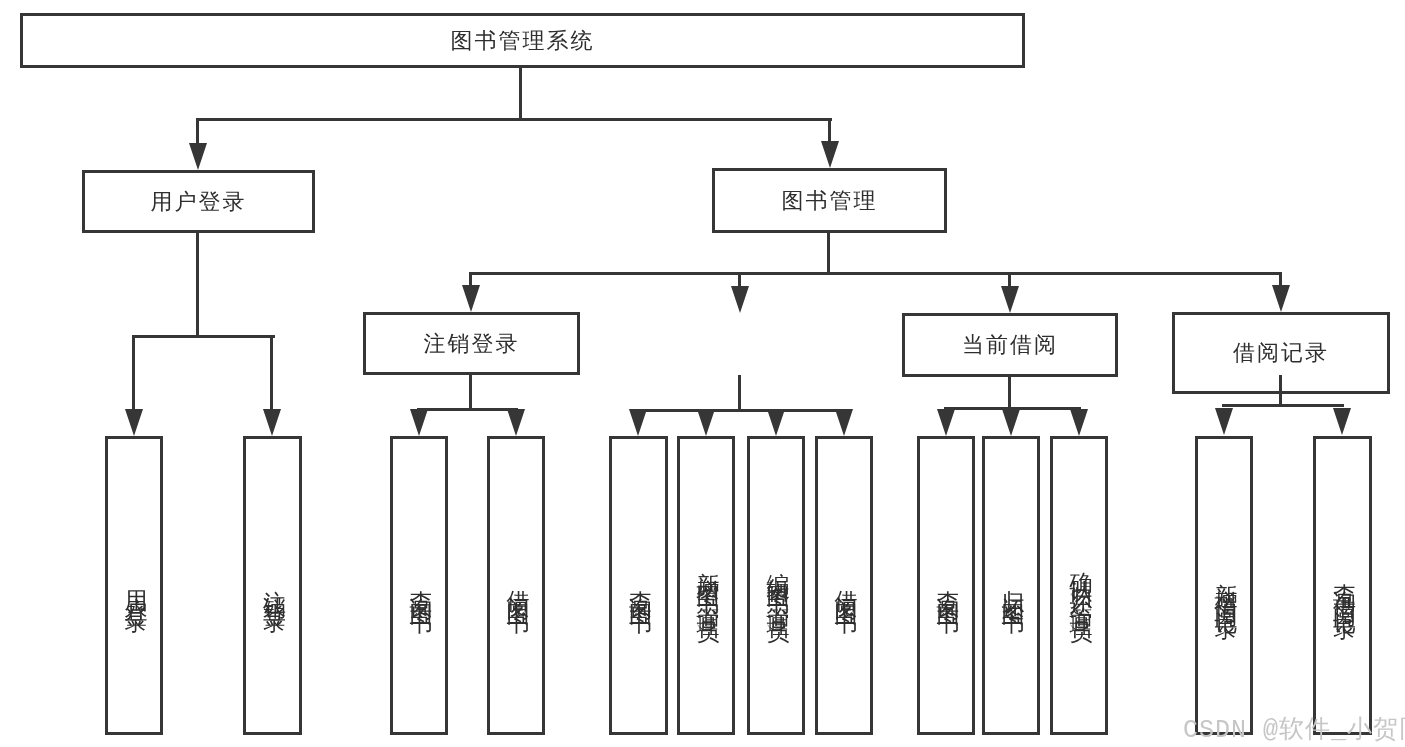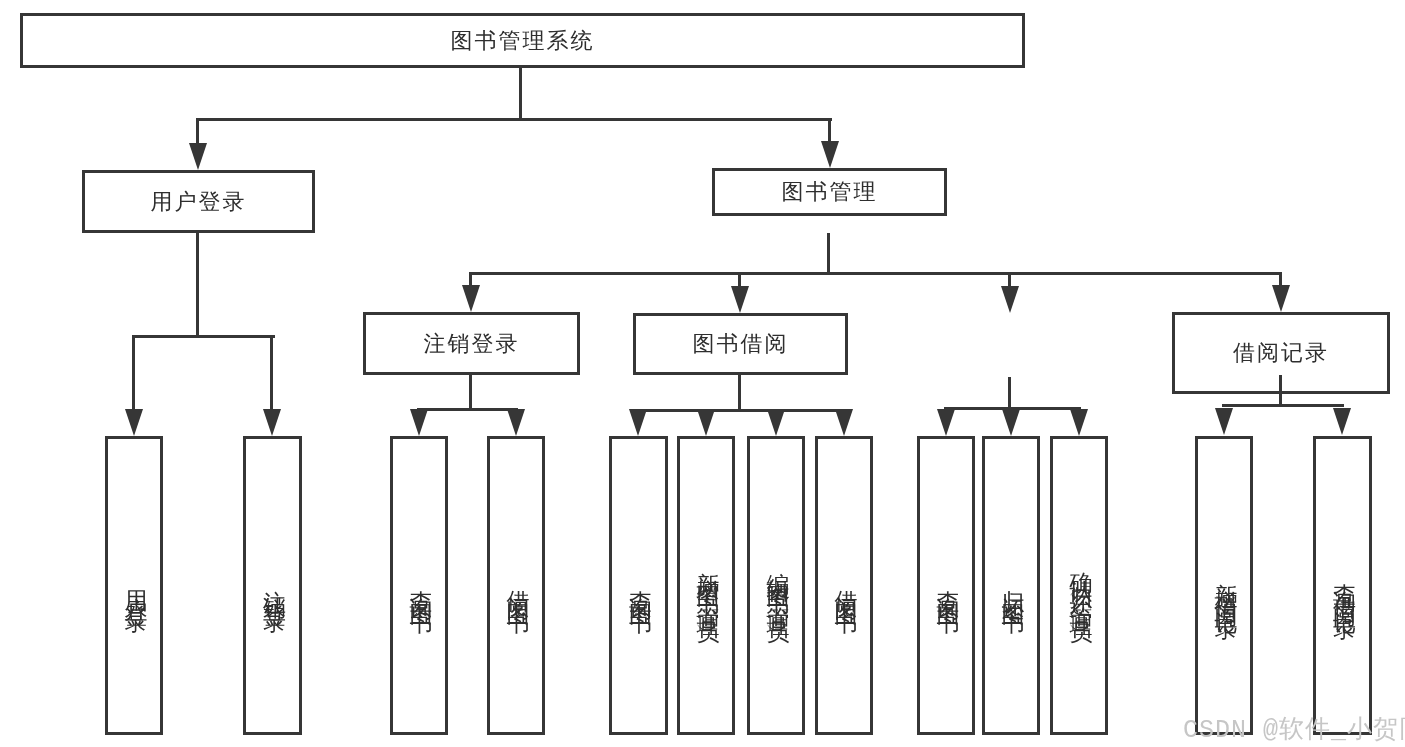--- a/index.html
+++ b/index.html
@@ -33,29 +33,29 @@
 
 <div id="canvas">
 
   <div class="box" style="left:20px;top:13px;width:1005px;height:55px;">
     <span class="h-label">图书管理系统</span>
   </div>
 
   <div class="box" style="left:82px;top:170px;width:233px;height:63px;">
     <span class="h-label">用户登录</span>
   </div>
-  <div class="box" style="left:712px;top:168px;width:235px;height:48px;">
+  <div class="box" style="left:712px;top:168px;width:235px;height:65px;">
     <span class="h-label">图书管理</span>
   </div>
 
   <div class="box" style="left:363px;top:312px;width:217px;height:63px;">
     <span class="h-label">注销登录</span>
   </div>
-  <div class="box" style="left:633px;top:313px;width:215px;height:62px;">
-    <span class="h-label">图书借阅</span>
+  <div class="box" style="left:902px;top:313px;width:216px;height:64px;">
+    <span class="h-label">当前借阅</span>
   </div>
   <div class="box" style="left:1172px;top:312px;width:218px;height:82px;">
     <span class="h-label">借阅记录</span>
   </div>
 
   <div class="box" style="left:105px;top:436px;width:58px;height:299px;">
     <span class="leaf-label">用户登录</span>
   </div>
   <div class="box" style="left:243px;top:436px;width:59px;height:299px;">
     <span class="leaf-label">注销登录</span>

